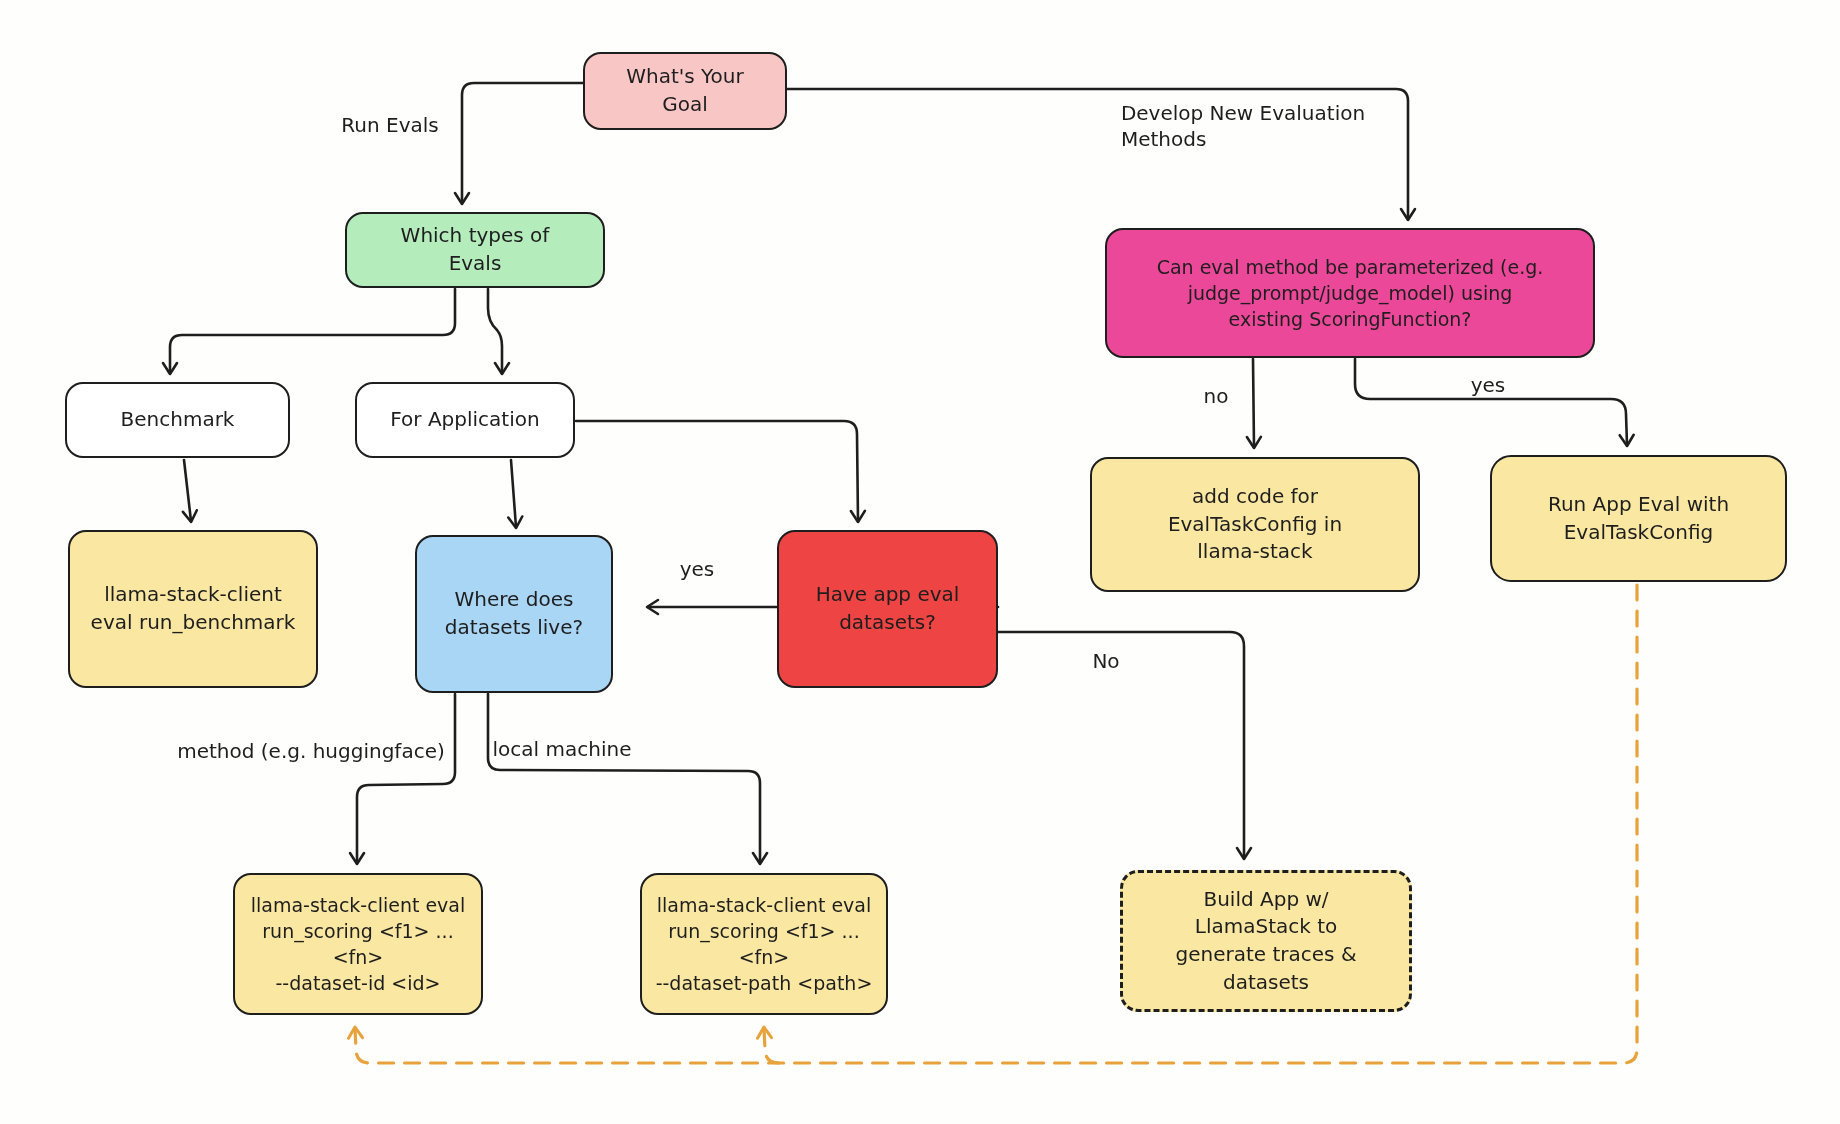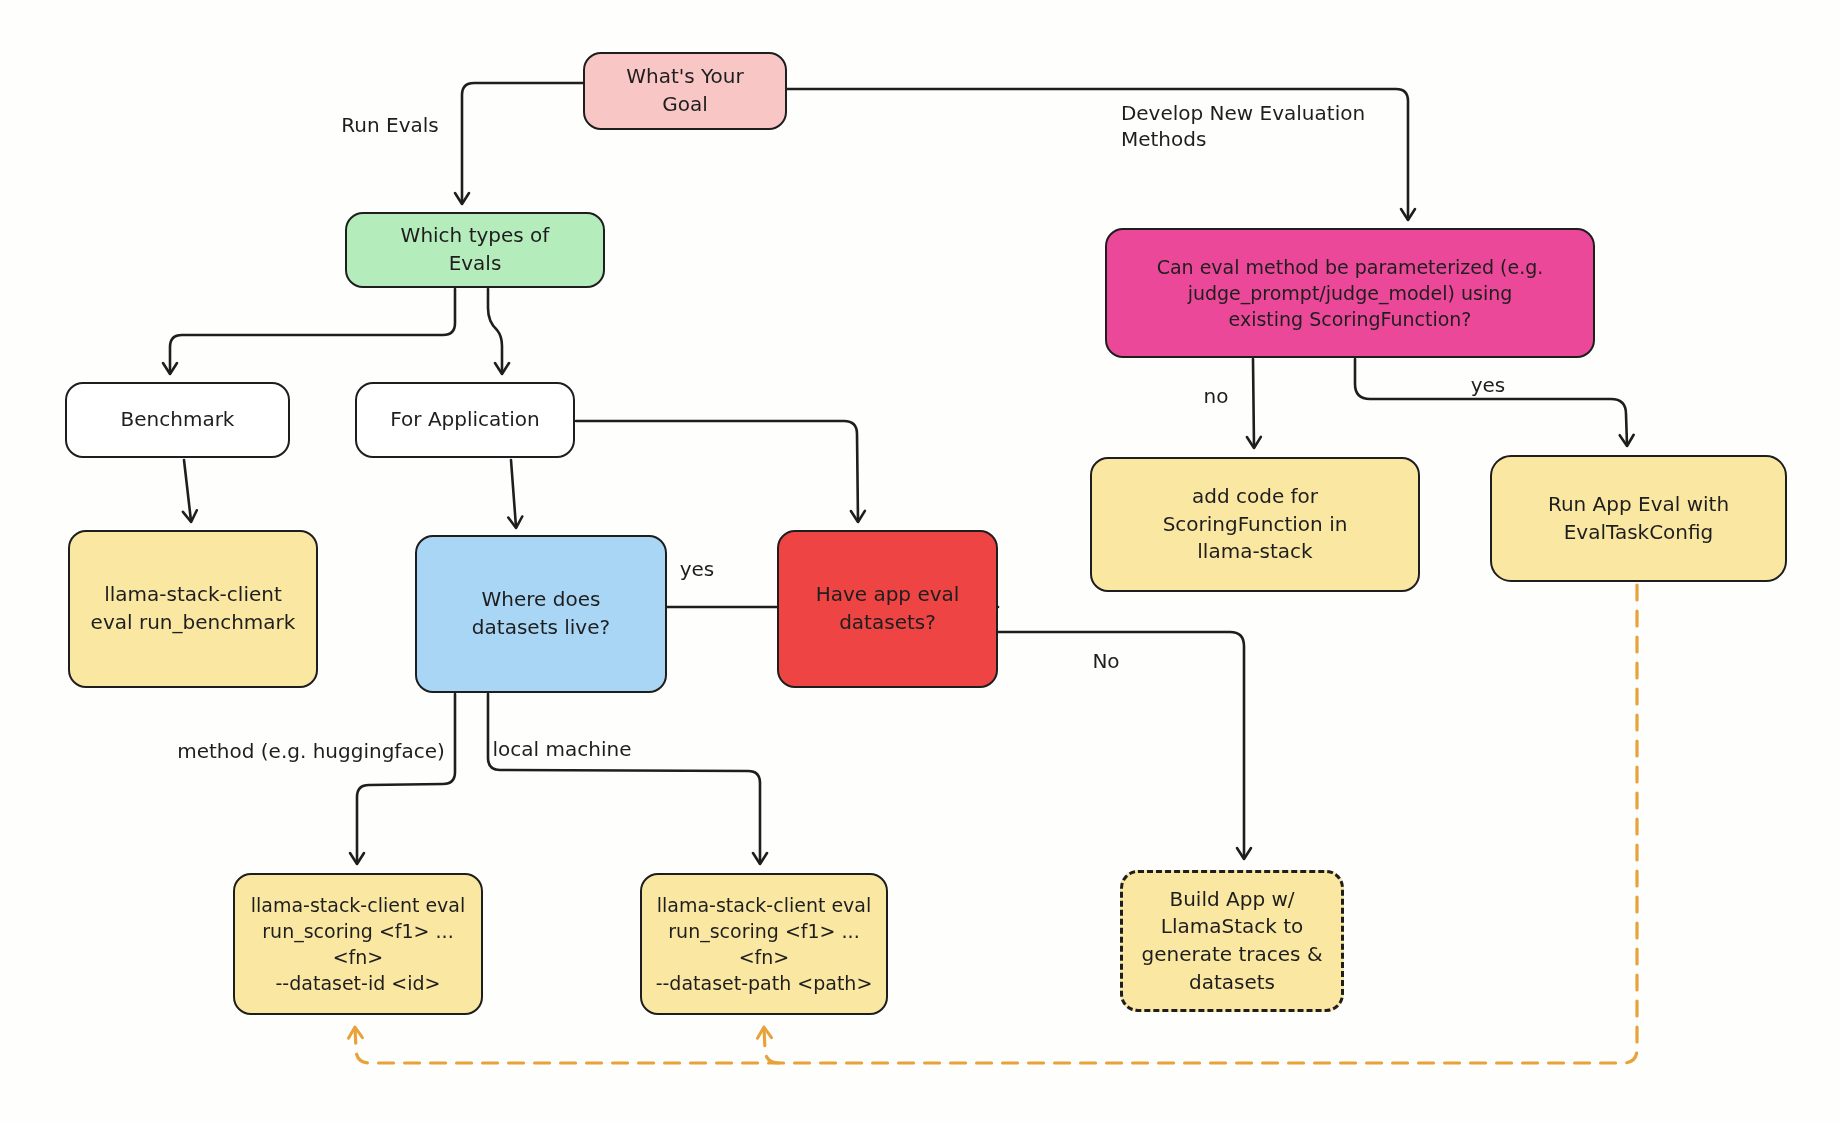--- a/index.html
+++ b/index.html
@@ -28,28 +28,28 @@
     transform:translateX(-50%);
     font-size:20px;line-height:1.3;
     white-space:pre-line;text-align:left;
   }
   
   .n-whatgoal   {left:583px;top:52px;  width:204px;height:78px; background:#f9c6c6;}
   .n-whichtypes {left:345px;top:212px; width:260px;height:76px; background:#b4ecbc;}
   .n-benchmark  {left:65px; top:382px; width:225px;height:76px; background:#ffffff;}
   .n-forapp     {left:355px;top:382px; width:220px;height:76px; background:#ffffff;}
   .n-runbench   {left:68px; top:530px; width:250px;height:158px;background:#fae8a2;}
-  .n-wheredata  {left:415px;top:535px; width:252px;height:158px;background:#a9d6f5;}
+  .n-wheredata  {left:415px;top:535px; width:198px;height:158px;background:#a9d6f5;}
   .n-havedata   {left:777px;top:530px; width:221px;height:158px;background:#ef4444;}
   .n-caneval    {left:1105px;top:228px;width:490px;height:130px;background:#ec4899;font-size:19px;}
   .n-addcode    {left:1090px;top:457px;width:330px;height:135px;background:#fae8a2;}
   .n-runappeval {left:1490px;top:455px;width:297px;height:127px;background:#fae8a2;border-radius:21px;}
   .n-cmdid      {left:233px;top:873px; width:250px;height:142px;background:#fae8a2;font-size:19px;}
   .n-cmdpath    {left:640px;top:873px; width:248px;height:142px;background:#fae8a2;font-size:19px;}
-  .n-buildapp   {left:1120px;top:870px;width:224px;height:142px;background:#fae8a2;border-style:dashed;border-width:3px;}
+  .n-buildapp   {left:1120px;top:870px;width:292px;height:142px;background:#fae8a2;border-style:dashed;border-width:3px;}
   
   .l-runevals  {left:390px; top:112px;}
   .l-develop   {left:1243px;top:100px;}
   .l-no-left   {left:1216px;top:383px;}
   .l-yes-right {left:1488px;top:372px;}
   .l-yes-mid   {left:697px; top:556px;}
   .l-no-mid    {left:1106px;top:648px;}
   .l-remote    {left:311px; top:738px;}
   .l-local     {left:562px; top:736px;}
 </style>
@@ -107,21 +107,21 @@
   <div class="node n-runbench">llama-stack-client
 eval run_benchmark</div>
   <div class="node n-wheredata">Where does
 datasets live?</div>
   <div class="node n-havedata">Have app eval
 datasets?</div>
   <div class="node n-caneval">Can eval method be parameterized (e.g.
 judge_prompt/judge_model) using
 existing ScoringFunction?</div>
   <div class="node n-addcode">add code for
-ScoringFunction in
+EvalTaskConfig in
 llama-stack</div>
   <div class="node n-runappeval">Run App Eval with
 EvalTaskConfig</div>
   <div class="node n-cmdid">llama-stack-client eval
 run_scoring &lt;f1&gt; ... &lt;fn&gt;
 --dataset-id &lt;id&gt;</div>
   <div class="node n-cmdpath">llama-stack-client eval
 run_scoring &lt;f1&gt; ... &lt;fn&gt;
 --dataset-path &lt;path&gt;</div>
   <div class="node n-buildapp">Build App w/

